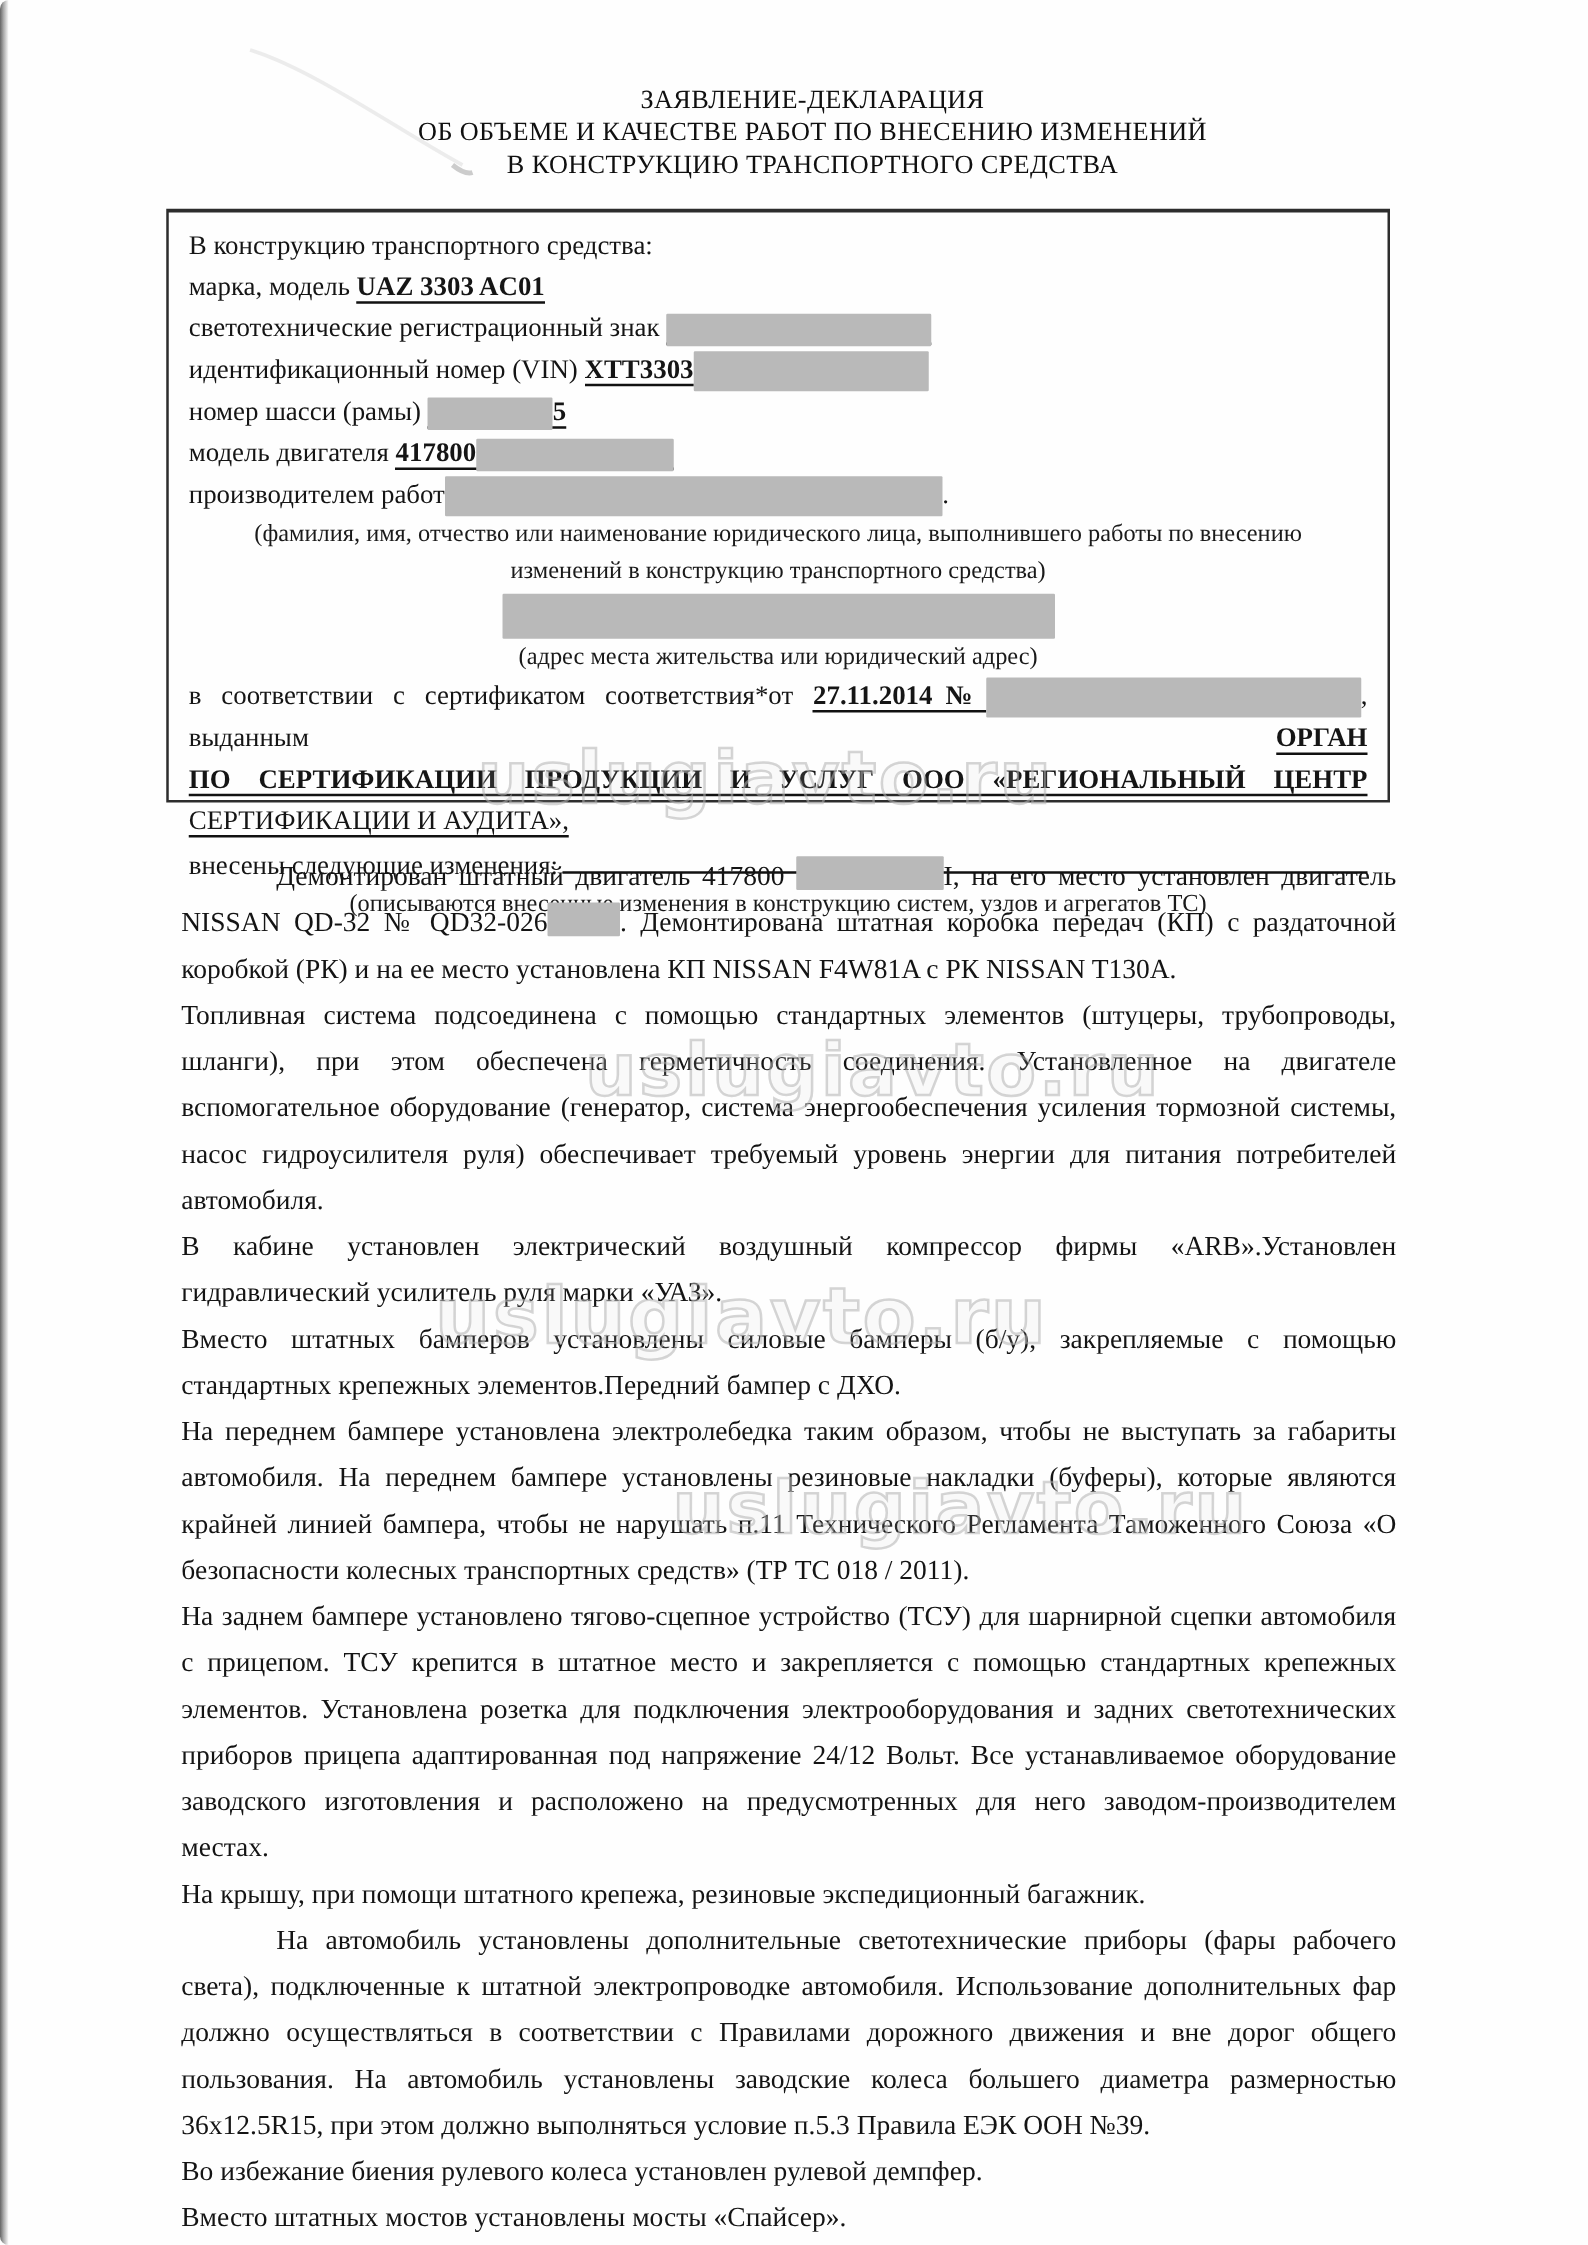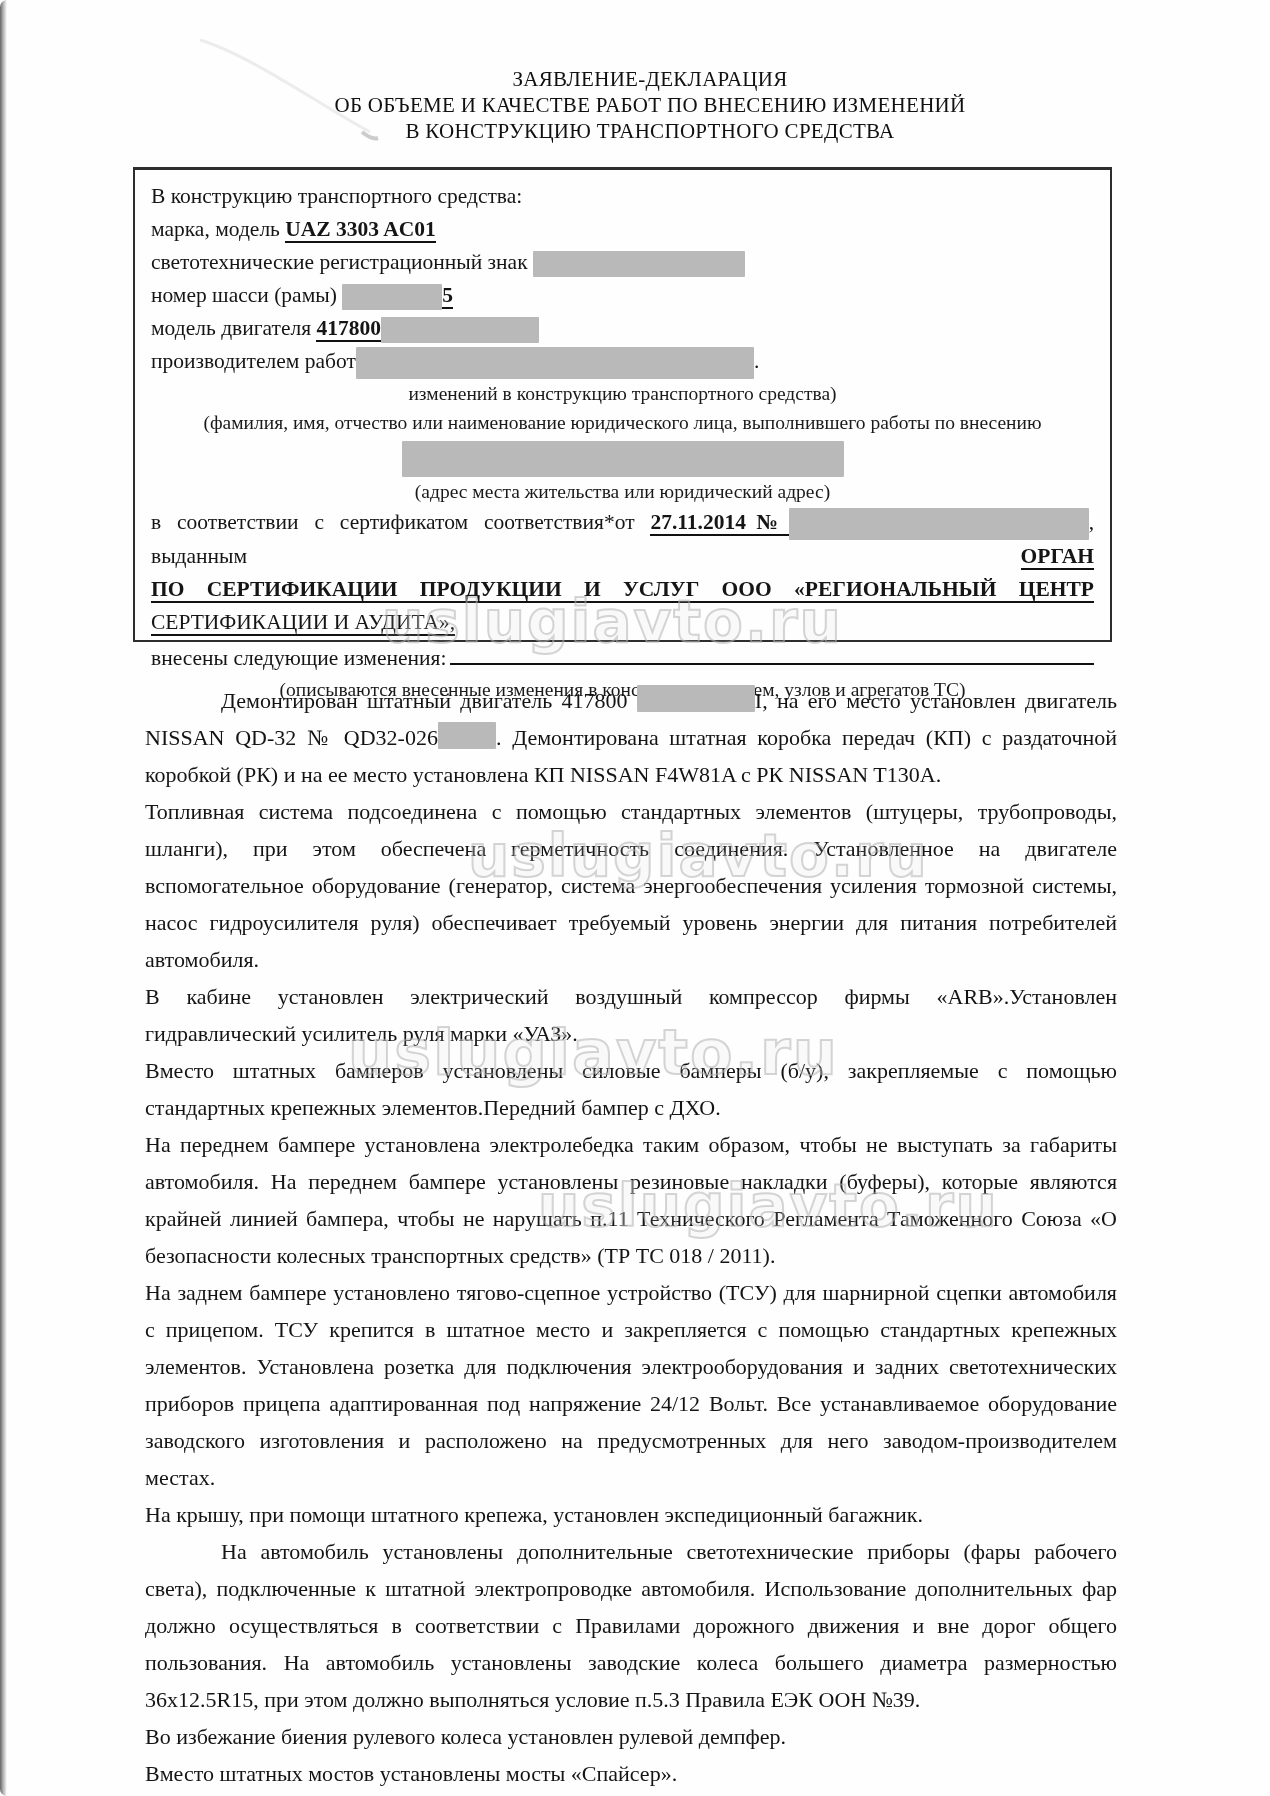--- a/index.html
+++ b/index.html
@@ -109,38 +109,42 @@
     <div class="field-line">
       <span>марка, модель </span>
       <span class="bold-u">UAZ 3303 AC01</span>
     </div>
 
     <div class="field-line">
       <span>светотехнические регистрационный знак </span>
       <span class="u-only"><span class="redact" style="width:212px"></span></span>
     </div>
 
+    <div class="field-line">
+      <span>идентификационный номер (VIN) </span>
+      <span class="bold-u">XTT3303</span><span class="redact tall" style="width:188px"></span>
+    </div>
 
     <div class="field-line">
       <span>номер шасси (рамы) </span>
       <span class="u-only"><span class="redact" style="width:100px"></span><b>5</b></span>
     </div>
 
 
     <div class="field-line">
       <span>модель двигателя </span>
       <span class="bold-u">417800</span><span class="u-only"><span class="redact" style="width:158px"></span></span>
     </div>
 
     <div class="field-line">
       <span>производителем работ</span><span class="redact tall" style="width:398px"></span><span>.</span>
     </div>
 
+    <div class="caption">(фамилия, имя, отчество или наименование юридического лица, выполнившего  работы по внесению</div>
     <div class="caption">изменений в конструкцию транспортного средства)</div>
-    <div class="caption">(фамилия, имя, отчество или наименование юридического лица, выполнившего  работы по внесению</div>
 
     <div class="addr-redact-row">
       <span class="redact" style="width:442px;height:36px"></span>
     </div>
     <div class="caption">(адрес места жительства или юридический адрес)</div>
 
     <div class="cert-line">
       <span>в соответствии  с сертификатом соответствия*от </span><span class="bold-u">27.11.2014№</span><span class="redact tall" style="width:300px"></span><span>, выданным </span><span class="bold-u">ОРГАН</span>
     </div>
     <div class="cert-line bold">
@@ -157,20 +161,20 @@
     <div class="caption">(описываются внесенные изменения в конструкцию систем, узлов и агрегатов ТС)</div>
   </div>
 
   <div class="doc-body">
     <p class="indent"><span>Демонтирован штатный двигатель  417800 </span><span class="redact-inline" style="width:118px"></span><span>I, на его место установлен двигатель NISSAN QD-32 № QD32-026</span><span class="redact-inline" style="width:58px"></span><span>. Демонтирована штатная коробка передач  (КП) с раздаточной коробкой (РК) и на ее место установлена КП NISSAN F4W81A с РК  NISSAN T130A.</span></p>
     <p>Топливная система подсоединена с помощью стандартных элементов (штуцеры, трубопроводы, шланги), при этом обеспечена герметичность соединения. Установленное на двигателе вспомогательное оборудование (генератор, система энергообеспечения усиления тормозной системы, насос гидроусилителя руля) обеспечивает требуемый уровень энергии для питания потребителей автомобиля.</p>
     <p>В кабине установлен электрический воздушный компрессор фирмы «ARB».Установлен гидравлический усилитель руля марки «УАЗ».</p>
     <p>Вместо штатных бамперов установлены силовые бамперы  (б/у), закрепляемые с помощью стандартных крепежных элементов.Передний бампер с ДХО.</p>
     <p>На переднем бампере установлена электролебедка таким образом, чтобы не выступать за габариты автомобиля. На переднем бампере установлены резиновые накладки (буферы), которые являются крайней линией бампера, чтобы не нарушать п.11 Технического Регламента Таможенного Союза «О безопасности колесных транспортных средств» (ТР ТС 018 / 2011).</p>
     <p>На заднем бампере установлено тягово-сцепное устройство (ТСУ) для шарнирной сцепки автомобиля с прицепом. ТСУ крепится в штатное место и закрепляется с помощью стандартных крепежных элементов. Установлена розетка для подключения электрооборудования и задних светотехнических приборов прицепа адаптированная под напряжение 24/12 Вольт. Все устанавливаемое оборудование заводского изготовления и расположено на предусмотренных для него заводом-производителем местах.</p>
-    <p>На крышу, при помощи штатного крепежа, установлен экспедиционный багажник.</p>
+    <p>На крышу, при помощи штатного крепежа, резиновые экспедиционный багажник.</p>
     <p class="indent">На автомобиль установлены дополнительные светотехнические приборы (фары рабочего света), подключенные к штатной электропроводке автомобиля. Использование дополнительных фар должно осуществляться в соответствии с Правилами дорожного движения и вне дорог общего пользования. На автомобиль установлены заводские колеса большего диаметра размерностью 36x12.5R15, при этом должно выполняться условие п.5.3 Правила ЕЭК ООН №39.</p>
     <p>Во избежание биения рулевого колеса установлен рулевой демпфер.</p>
     <p>Вместо штатных мостов установлены мосты «Спайсер».</p>
 
   </div>
 
 </div>
 
 </body></html>

